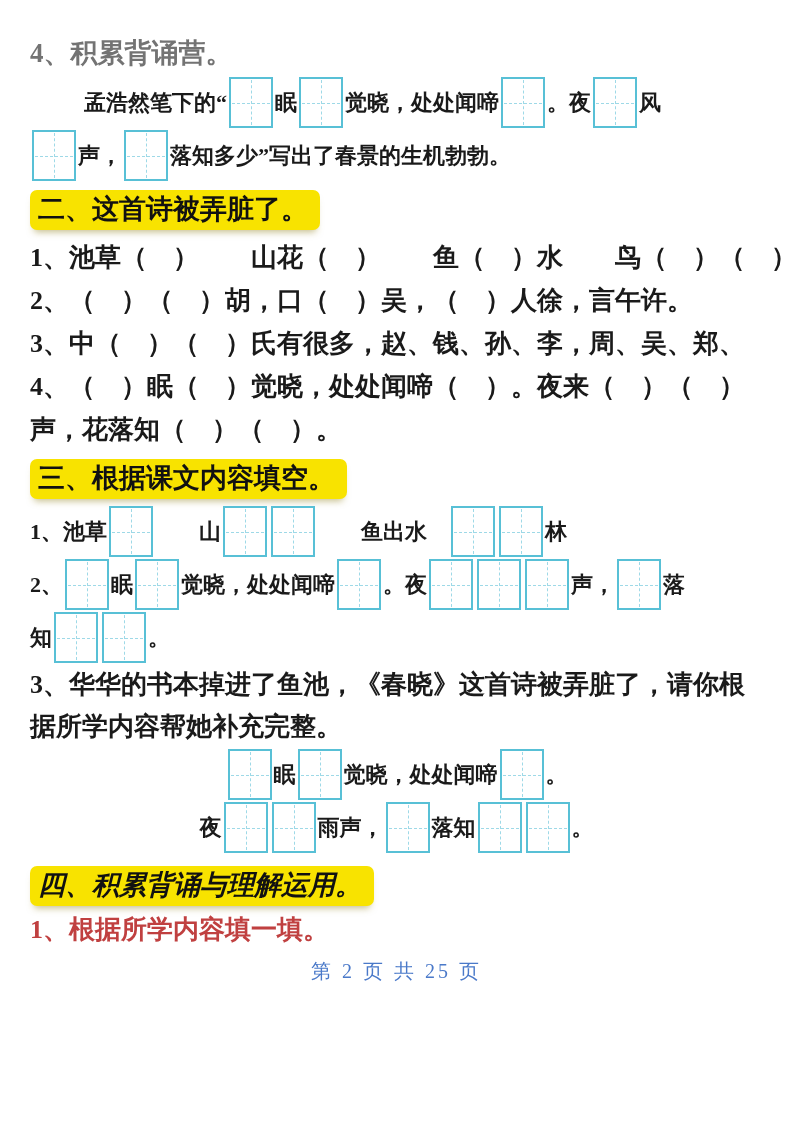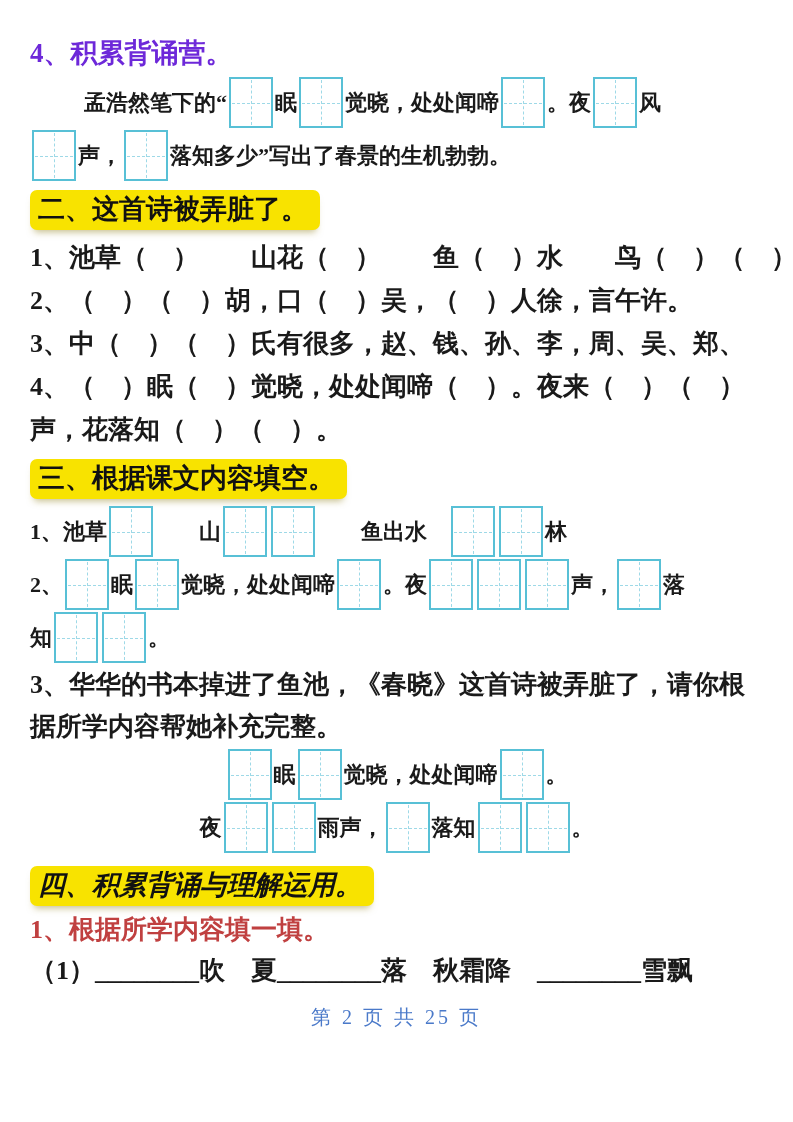--- a/index.html
+++ b/index.html
@@ -10,21 +10,21 @@
     padding:36px 30px 0 30px;
     overflow:hidden;
     background:#ffffff;
     font-family:"Liberation Serif", serif;
     font-weight:bold;
     color:#1a1a1a;
   }
 
   
   .red-heading {
-    color:#6d28d9;
+    color:#737373;
     font-size:27px;
     line-height:34px;
     margin-bottom:6px;
     white-space:nowrap;
   }
   .red-sub {
     color:#c04040;
     font-size:26px;
     line-height:36px;
     white-space:nowrap;
@@ -183,17 +183,16 @@
       <span class="txt">落知</span>
       <span class="tian-box"></span>
       <span class="tian-box"></span>
       <span class="txt">。</span>
     </div>
 
   <div class="yh-wrap" style="margin-top:12px;font-style:italic;">
     <span class="yellow-heading">四、积累背诵与理解运用。</span>
   </div>
   <div class="red-sub">1、根据所学内容填一填。</div>
-  <div class="textline s4line">（1）________吹　夏________落　秋霜降　________雪飘</div>
 
   <div class="footer">第 2 页 共 25 页</div>
 
 </div>
 
 </body></html>

